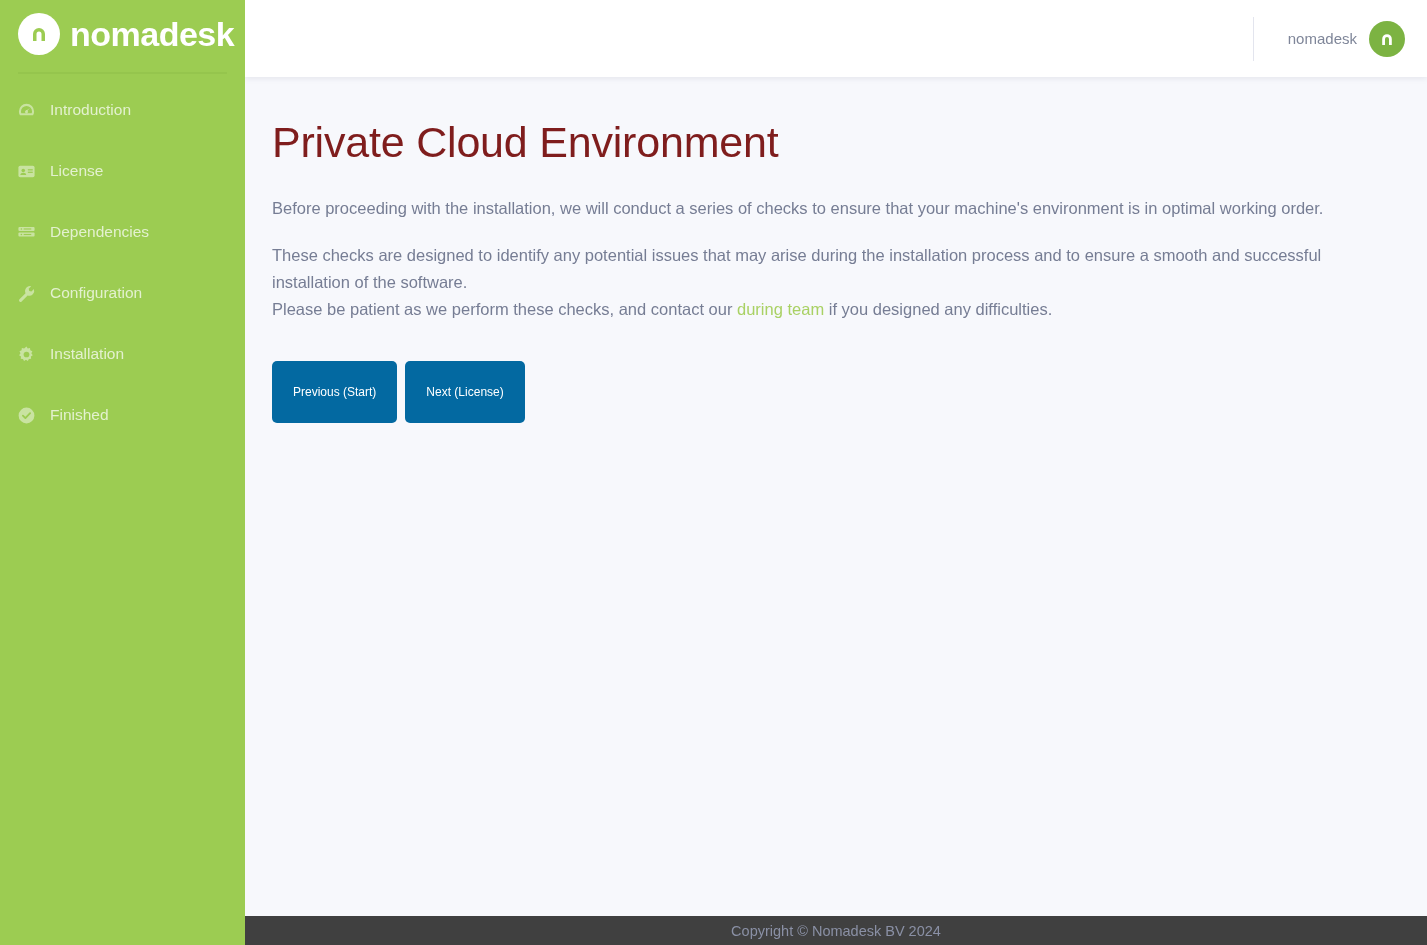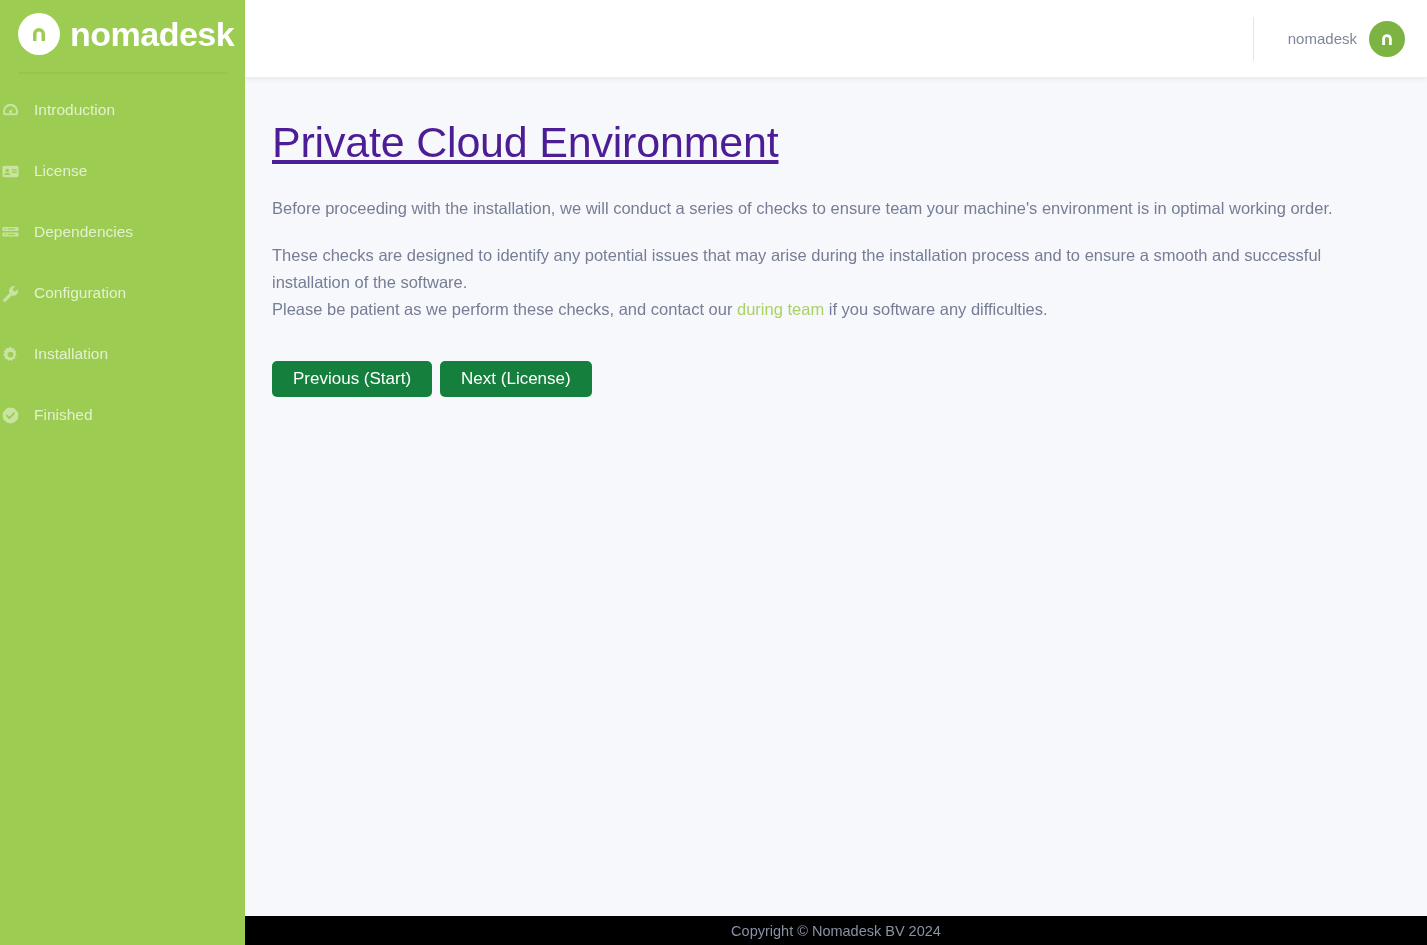--- a/index.html
+++ b/index.html
@@ -65,21 +65,21 @@
     opacity: .55;
   }
 
   .nav { padding-top: 16px; }
 
   .nav-item {
     display: flex;
     align-items: center;
     gap: 14px;
     height: 40px;
-    padding-left: 0;
+    padding-left: 16px;
     margin-bottom: 21px;
     cursor: pointer;
     text-decoration: none;
   }
 
   .nav-icon {
     width: 20px;
     height: 20px;
     flex: none;
     display: flex;
@@ -154,25 +154,24 @@
     background: #f7f8fc;
     padding: 43px 34px 0 27px;
     overflow: hidden;
     position: relative;
     z-index: 1;
   }
 
   .page-title {
     font-size: 43px;
     font-weight: normal;
-    color: #4c1d95;
+    color: #7f1d1d;
     letter-spacing: -0.2px;
     line-height: 1.05;
     margin-bottom: 30px;
-    text-decoration: underline;
   }
 
   .para {
     font-size: 16.5px;
     color: #767d94;
     line-height: 1.62;
     max-width: 1125px;
     margin-bottom: 20px;
   }
   .para.tight { margin-bottom: 1px; }
@@ -183,35 +182,35 @@
     cursor: pointer;
   }
 
   .btn-row {
     display: flex;
     gap: 8px;
     margin-top: 38px;
   }
 
   .btn {
-    background: #15803d;
+    background: #0369a1;
     color: #ffffff;
     border: none;
     border-radius: 5px;
     font-family: "Liberation Sans", sans-serif;
-    font-size: 17px;
-    padding: 8px 21px;
+    font-size: 12px;
+    padding: 24px 21px;
     cursor: pointer;
     line-height: 1.2;
   }
 
   .footer {
     height: 29px;
     min-height: 29px;
-    background: #000000;
+    background: #404040;
     display: flex;
     align-items: center;
     justify-content: center;
   }
 
   .footer-text {
     font-size: 14.5px;
     color: #8a90a5;
   }
 </style>
@@ -317,25 +316,25 @@
         <svg width="24" height="24" viewBox="0 0 30 30">
           <path d="M9 22.5 L9 15 A6 6 0 0 1 21 15 L21 22.5 L17.5 22.5 L17.5 15 A2.5 2.5 0 0 0 12.5 15 L12.5 22.5 Z" fill="#ffffff"></path>
         </svg>
       </span>
     </header>
 
     <main class="content">
 
       <h1 class="page-title">Private Cloud Environment</h1>
 
-      <p class="para">Before proceeding with the installation, we will conduct a series of checks to ensure team your machine's environment is in optimal working order.</p>
+      <p class="para">Before proceeding with the installation, we will conduct a series of checks to ensure that your machine's environment is in optimal working order.</p>
 
       <p class="para tight">These checks are designed to identify any potential issues that may arise during the installation process and to ensure a smooth and successful installation of the software.</p>
 
-      <p class="para"><span>Please be patient as we perform these checks, and contact our </span><a class="link-support">during team</a><span> if you software any difficulties.</span></p>
+      <p class="para"><span>Please be patient as we perform these checks, and contact our </span><a class="link-support">during team</a><span> if you designed any difficulties.</span></p>
 
       <div class="btn-row">
         <button class="btn">Previous (Start)</button>
         <button class="btn">Next (License)</button>
       </div>
 
     </main>
 
     <footer class="footer">
       <span class="footer-text">Copyright © Nomadesk BV 2024</span>

